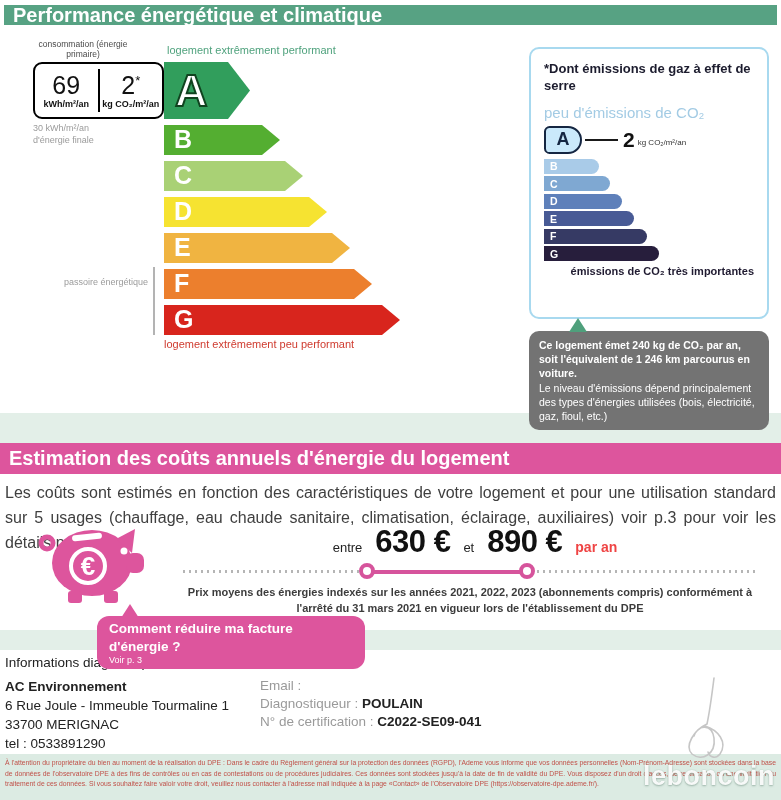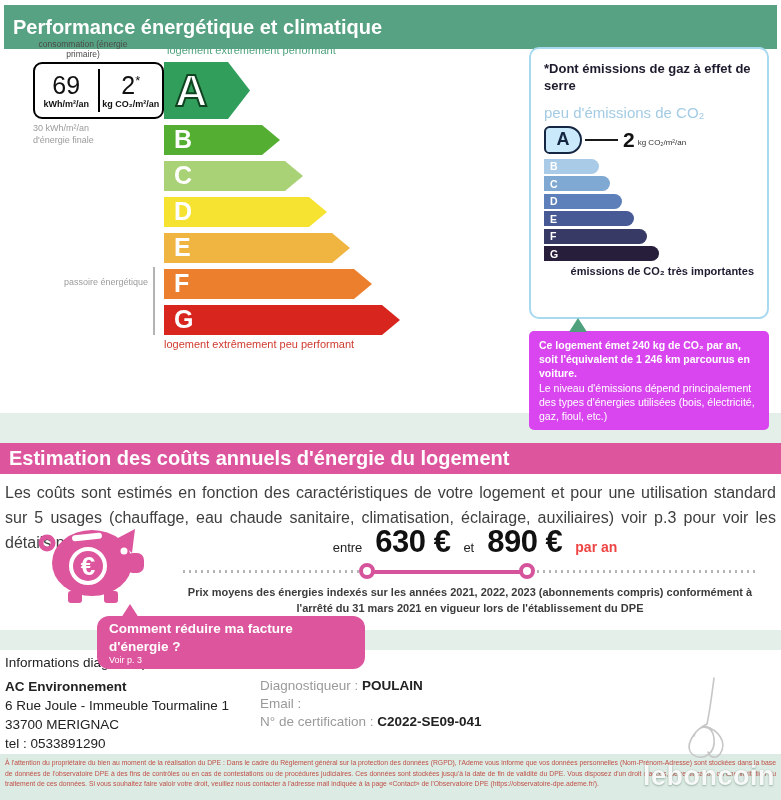--- a/index.html
+++ b/index.html
@@ -9,21 +9,21 @@
 
   
   .strip{position:absolute;left:0;width:781px;background:#e3efe8;}
   .strip1{top:413px;height:30px;}
   .strip2{top:630px;height:20px;}
   .legal-bg{position:absolute;left:0;top:754px;width:781px;height:46px;background:#dcebe3;}
 
   
   .bar-header{position:absolute;color:#fff;font-weight:bold;font-size:20px;
               display:flex;align-items:center;padding-left:9px;box-sizing:border-box;}
-  .hdr-energy{left:4px;top:5px;width:773px;height:44px;background:#57a283;}
+  .hdr-energy{left:4px;top:5px;width:773px;height:20px;background:#57a283;}
   .hdr-cost{left:0;top:443px;width:781px;height:31px;background:#dd559d;}
 
   
   .lbl-small{position:absolute;font-size:8.5px;color:#4a4a4a;text-align:center;line-height:1.2;}
   .lbl-consumption{left:30px;top:39px;width:106px;}
   .lbl-emissions{left:108px;top:49px;width:56px;margin-top:32px;}
   .lbl-performant{position:absolute;left:167px;top:44px;font-size:11px;color:#4fa27d;}
   .badge{position:absolute;left:33px;top:62px;width:131px;height:57px;background:#fff;
          border:2.5px solid #000;border-radius:9px;display:flex;box-sizing:border-box;z-index:3;}
   .badge .cell{flex:1;display:flex;flex-direction:column;align-items:center;justify-content:center;}
@@ -43,21 +43,21 @@
         clip-path:polygon(0 0,calc(100% - 18px) 0,100% 50%,calc(100% - 18px) 100%,0 100%);}
   .ebar-letter{position:absolute;left:10px;top:50%;transform:translateY(-52%);
                font-size:25px;font-weight:bold;color:#fff;}
   .lbl-finale{position:absolute;left:33px;top:123px;width:86px;font-size:9px;color:#9b9b9b;line-height:1.3;}
   .lbl-passoire{position:absolute;left:60px;top:277px;width:88px;font-size:9px;color:#9b9b9b;
                 text-align:right;line-height:1.3;}
   .passoire-line{position:absolute;left:153px;top:267px;width:2px;height:68px;background:#b3b3b3;}
   .lbl-peu-perf{position:absolute;left:164px;top:338px;font-size:11px;color:#cf3b2f;}
 
   
-  .bubble{position:absolute;background:#d946ef;border-radius:5px;color:#fff;z-index:4;
+  .bubble{position:absolute;background:#737373;border-radius:10px;color:#fff;z-index:4;
           padding:7px 12px;box-sizing:border-box;line-height:1.35;}
   .bubble .tip{position:absolute;top:-13px;width:0;height:0;
                border-left:9px solid transparent;border-right:9px solid transparent;
                border-bottom:14px solid #4fa07c;}
   .bubble-energy{left:50px;top:375px;width:382px;font-size:11.5px;}
   .bubble-energy .tip{left:28px;}
   .bubble-co2{left:529px;top:331px;width:240px;font-size:10.5px;padding:7px 10px;}
   .bubble-co2 .tip{left:40px;}
   .bubble-co2 .b{font-weight:bold;}
   .bubble-pink{left:97px;top:616px;width:268px;background:#dd559d;border-radius:12px;
@@ -259,22 +259,22 @@
   </div>
 
   <div class="info-heading">Informations diagnostiqueur</div>
   <div class="info-left">
     <div class="company">AC Environnement</div>
     <div>6 Rue Joule - Immeuble Tourmaline 1</div>
     <div>33700 MERIGNAC</div>
     <div>tel : 0533891290</div>
   </div>
   <div class="info-right" id="info-fields">
+      <div><span class="lab">Email : </span><span class="val"></span></div>
       <div><span class="lab">Diagnostiqueur : </span><span class="val">POULAIN</span></div>
-      <div><span class="lab">Email : </span><span class="val"></span></div>
       <div><span class="lab">N° de certification : </span><span class="val">C2022-SE09-041</span></div>
     </div>
 
   <svg class="signature" width="70" height="88" viewBox="0 0 70 88">
     <path d="M42,6 C40,22 38,38 35,52 C22,58 12,74 20,82 C30,90 44,82 42,66 C40,52 26,52 22,64
              M33,54 C46,58 56,70 48,82 C44,87 38,86 36,80" fill="none" stroke="#c6c6c6" stroke-width="1.6" stroke-linecap="round"></path>
   </svg>
 
   <div class="legal">À l'attention du propriétaire du bien au moment de la réalisation du DPE : Dans le cadre du Règlement général sur la protection des données (RGPD), l'Ademe vous informe que vos données personnelles (Nom-Prénom-Adresse) sont stockées dans la base de données de l'observatoire DPE à des fins de contrôles ou en cas de contestations ou de procédures judiciaires. Ces données sont stockées jusqu'à la date de fin de validité du DPE. Vous disposez d'un droit d'accès, de rectification ou une limitation du traitement de ces données. Si vous souhaitez faire valoir votre droit, veuillez nous contacter à l'adresse mail indiquée à la page «Contact» de l'Observatoire DPE (https://observatoire-dpe.ademe.fr/).</div>
   <div class="watermark">leboncoin</div>

